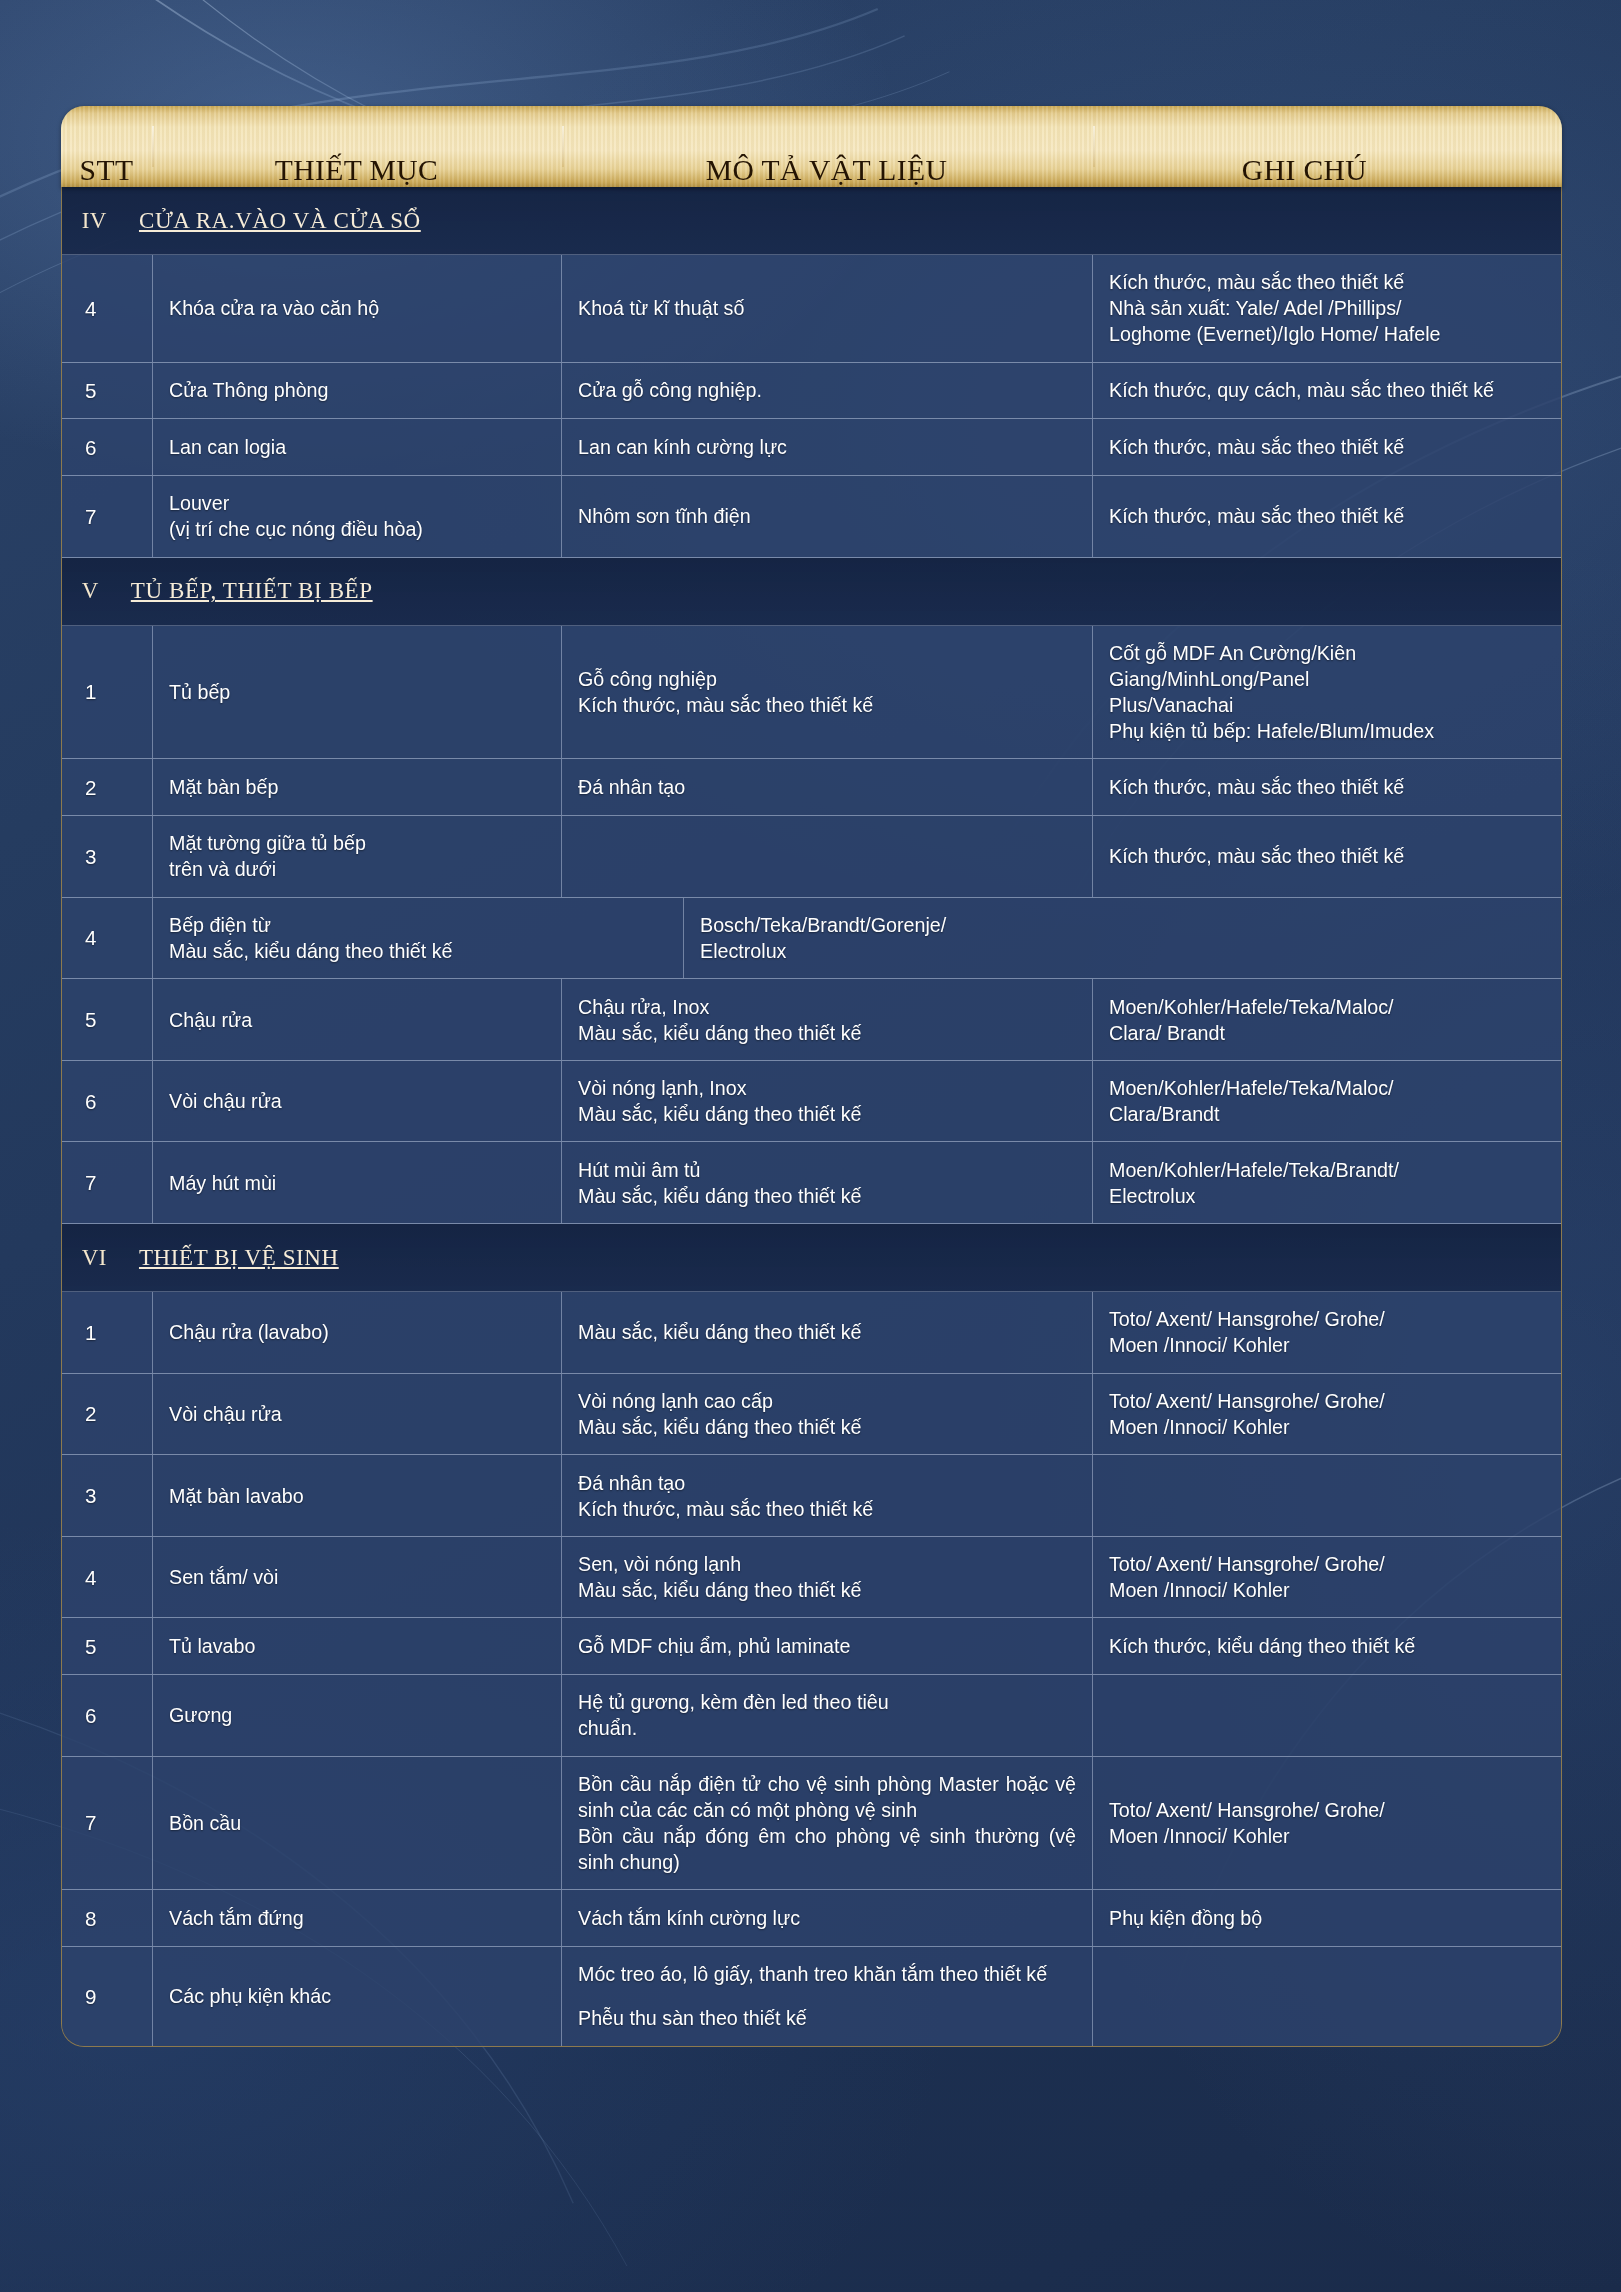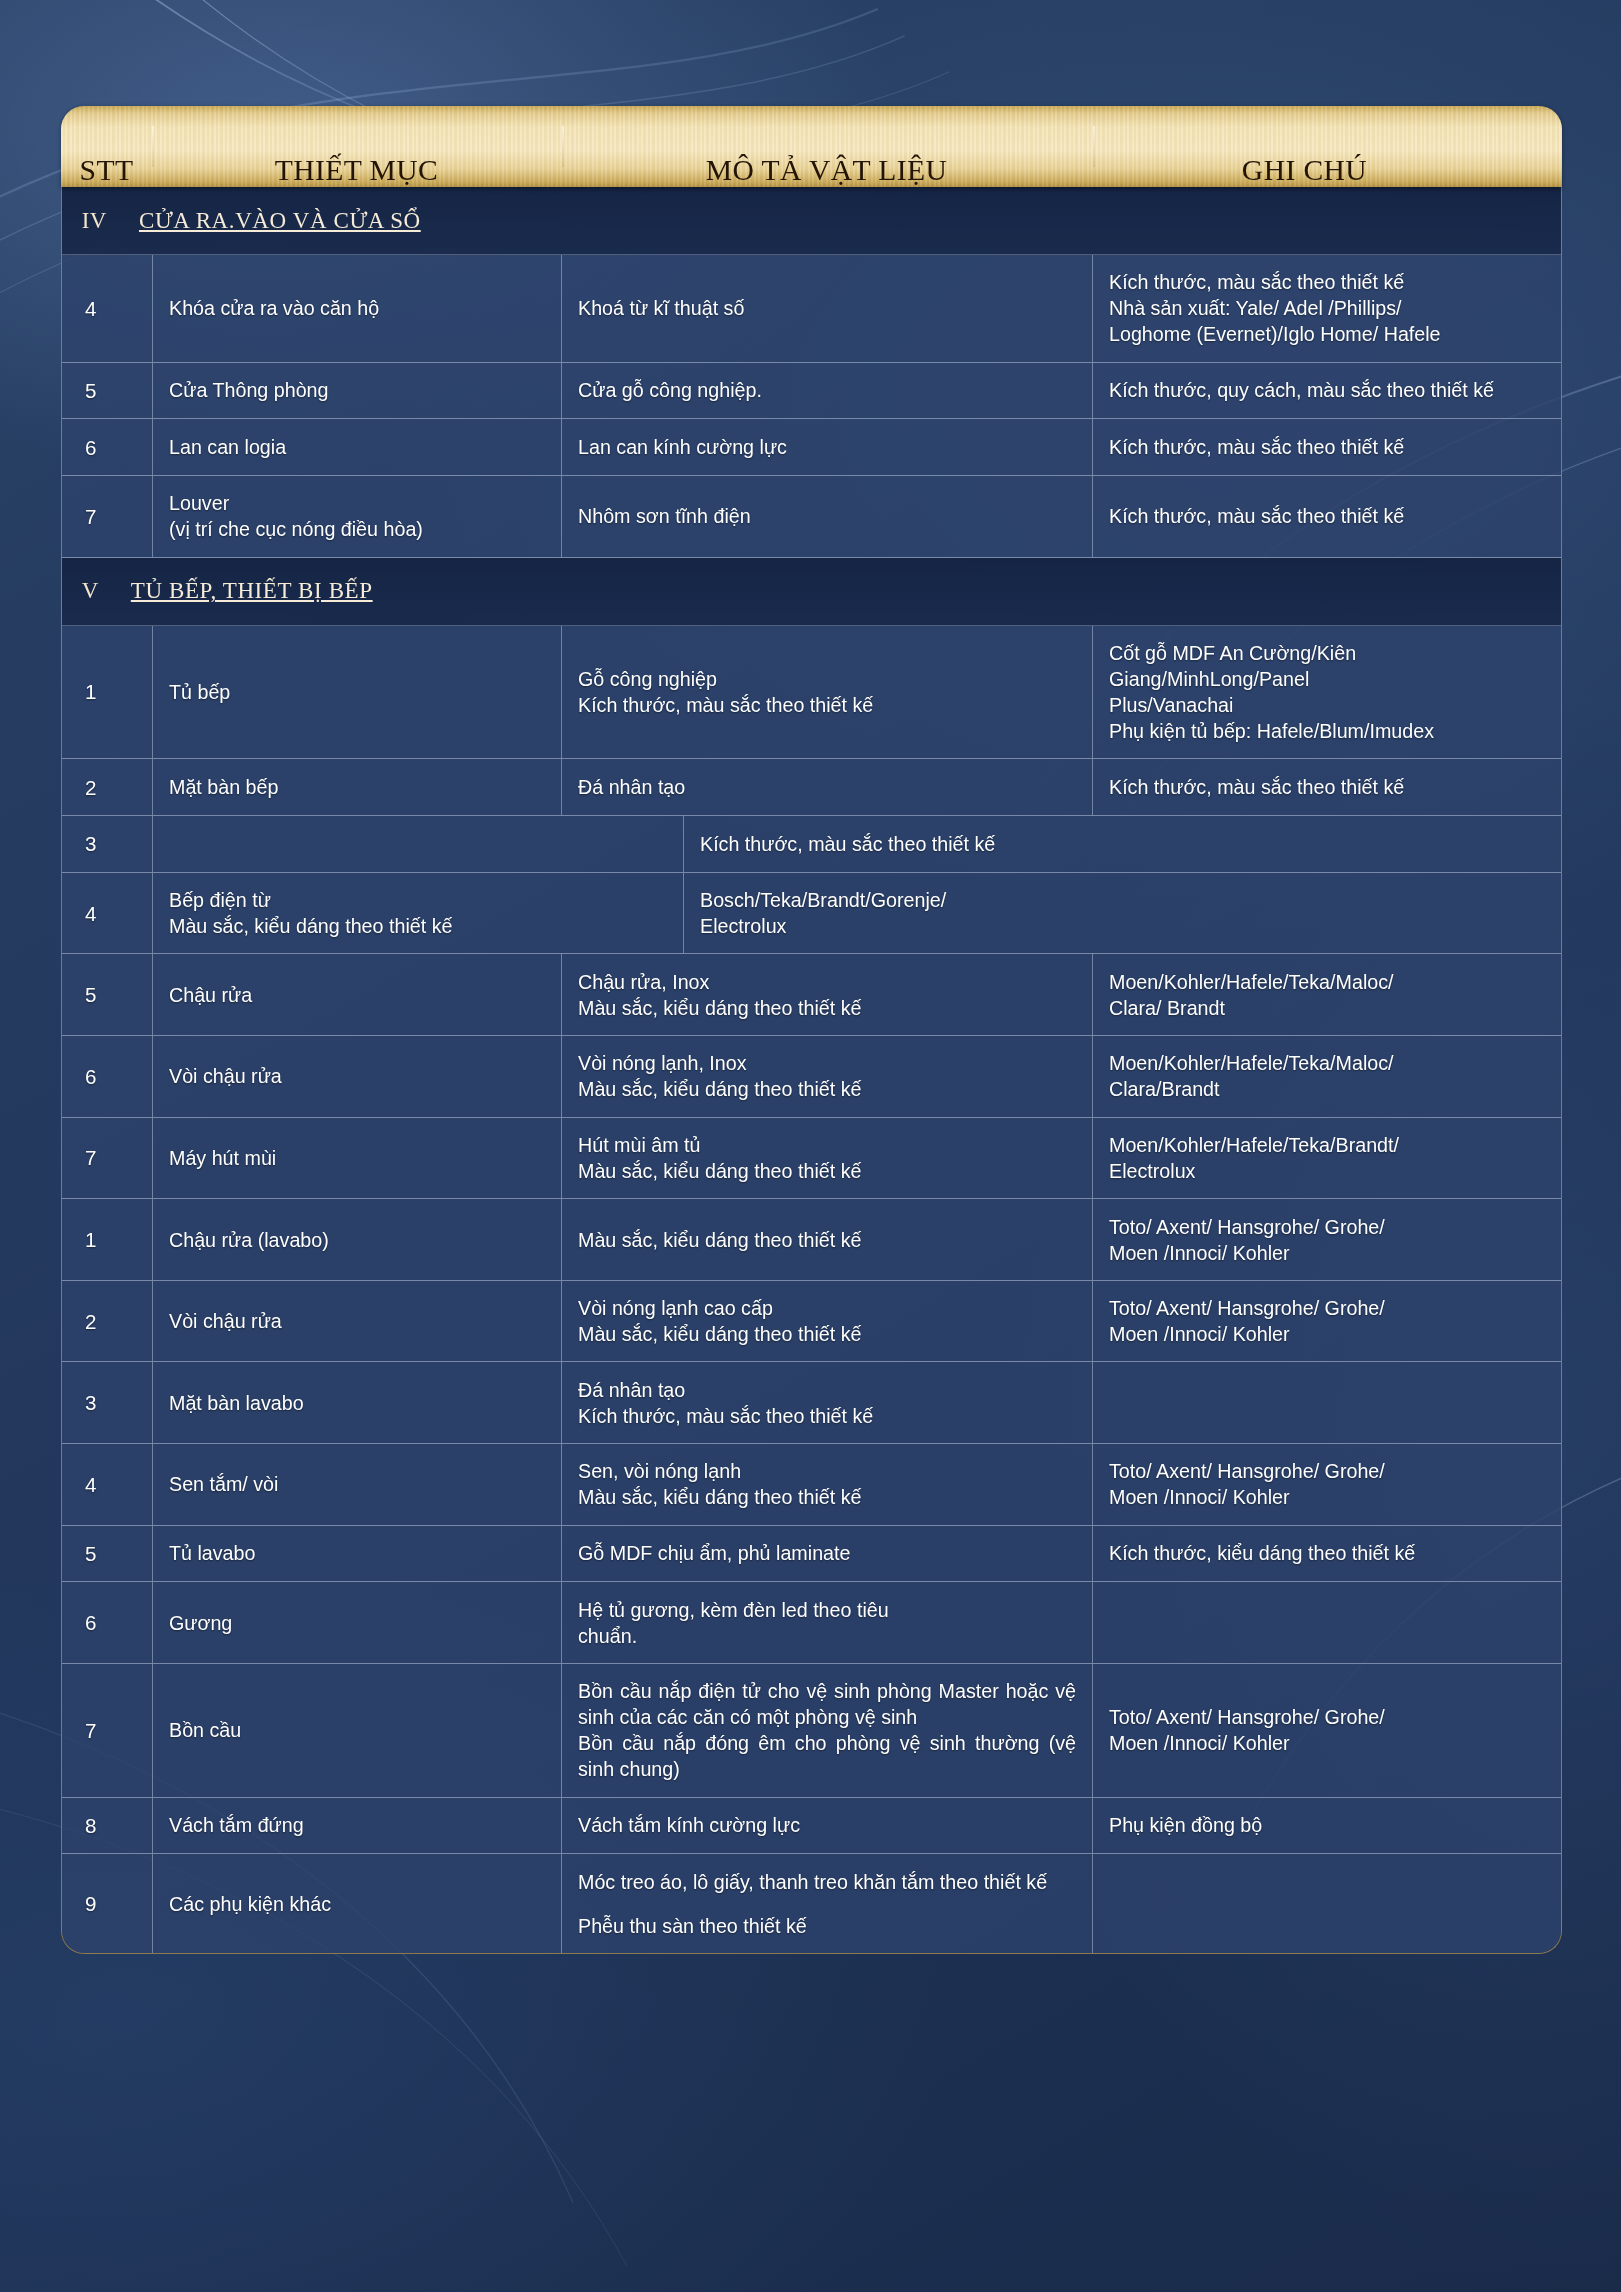--- a/index.html
+++ b/index.html
@@ -341,20 +341,26 @@
             <p>Kích thước, màu sắc theo thiết kế</p>
           </div>
         </div>
       </div>
       <div class="row">
         <div class="cell c-stt stt">
           <div>
             <p>3</p>
           </div>
         </div>
+        <div class="cell c-item">
+          <div>
+            <p>Mặt tường giữa tủ bếp</p>
+            <p>trên và dưới</p>
+          </div>
+        </div>
         <div class="cell c-desc">
           <div></div>
         </div>
         <div class="cell c-note">
           <div>
             <p>Kích thước, màu sắc theo thiết kế</p>
           </div>
         </div>
       </div>
       <div class="row">
@@ -440,20 +446,24 @@
             <p>Hút mùi âm tủ</p>
             <p>Màu sắc, kiểu dáng theo thiết kế</p>
           </div>
         </div>
         <div class="cell c-note">
           <div>
             <p>Moen/Kohler/Hafele/Teka/Brandt/</p>
             <p>Electrolux</p>
           </div>
         </div>
+      </div>
+      <div class="section-row">
+        <span class="section-num">VI</span>
+        <span class="section-title">THIẾT BỊ VỆ SINH</span>
       </div>
       <div class="row">
         <div class="cell c-stt stt">
           <div>
             <p>1</p>
           </div>
         </div>
         <div class="cell c-item">
           <div>
             <p>Chậu rửa (lavabo)</p>

